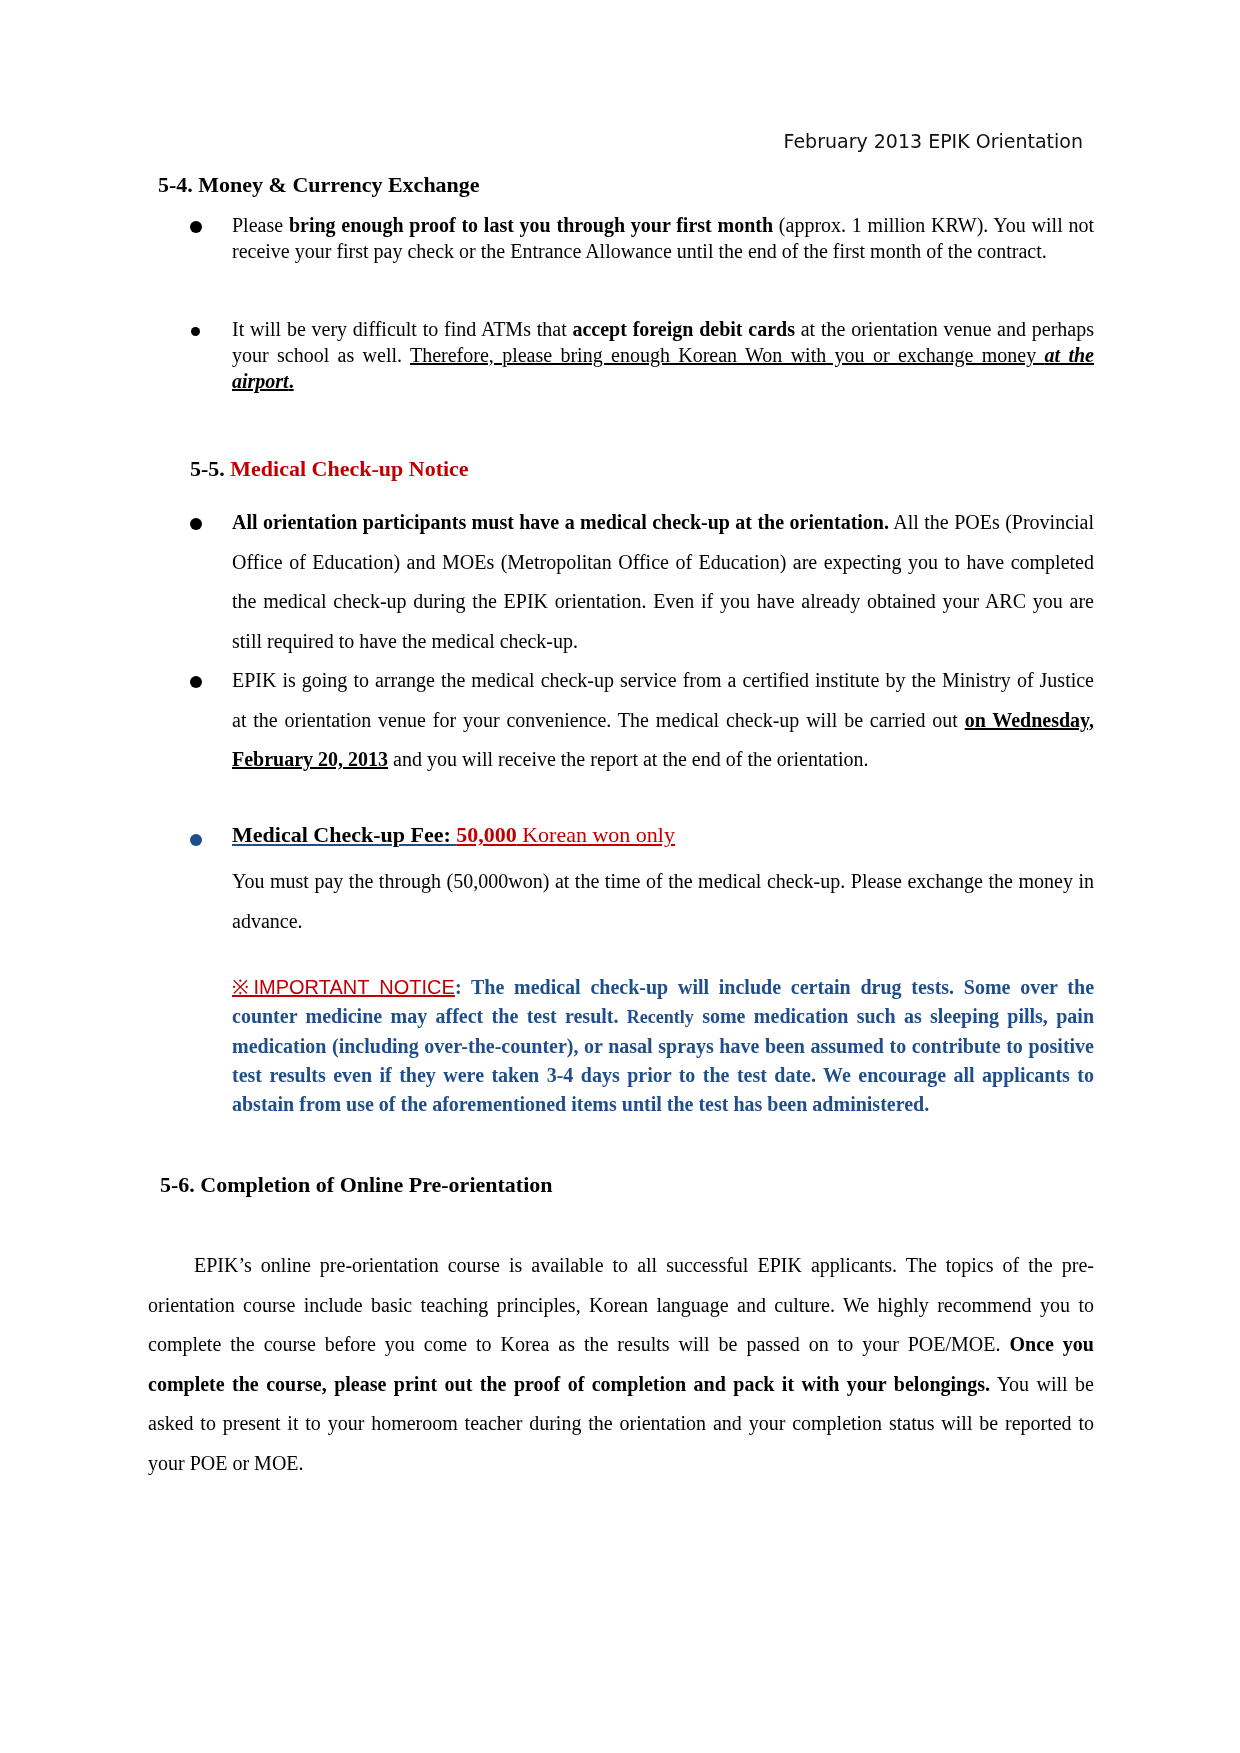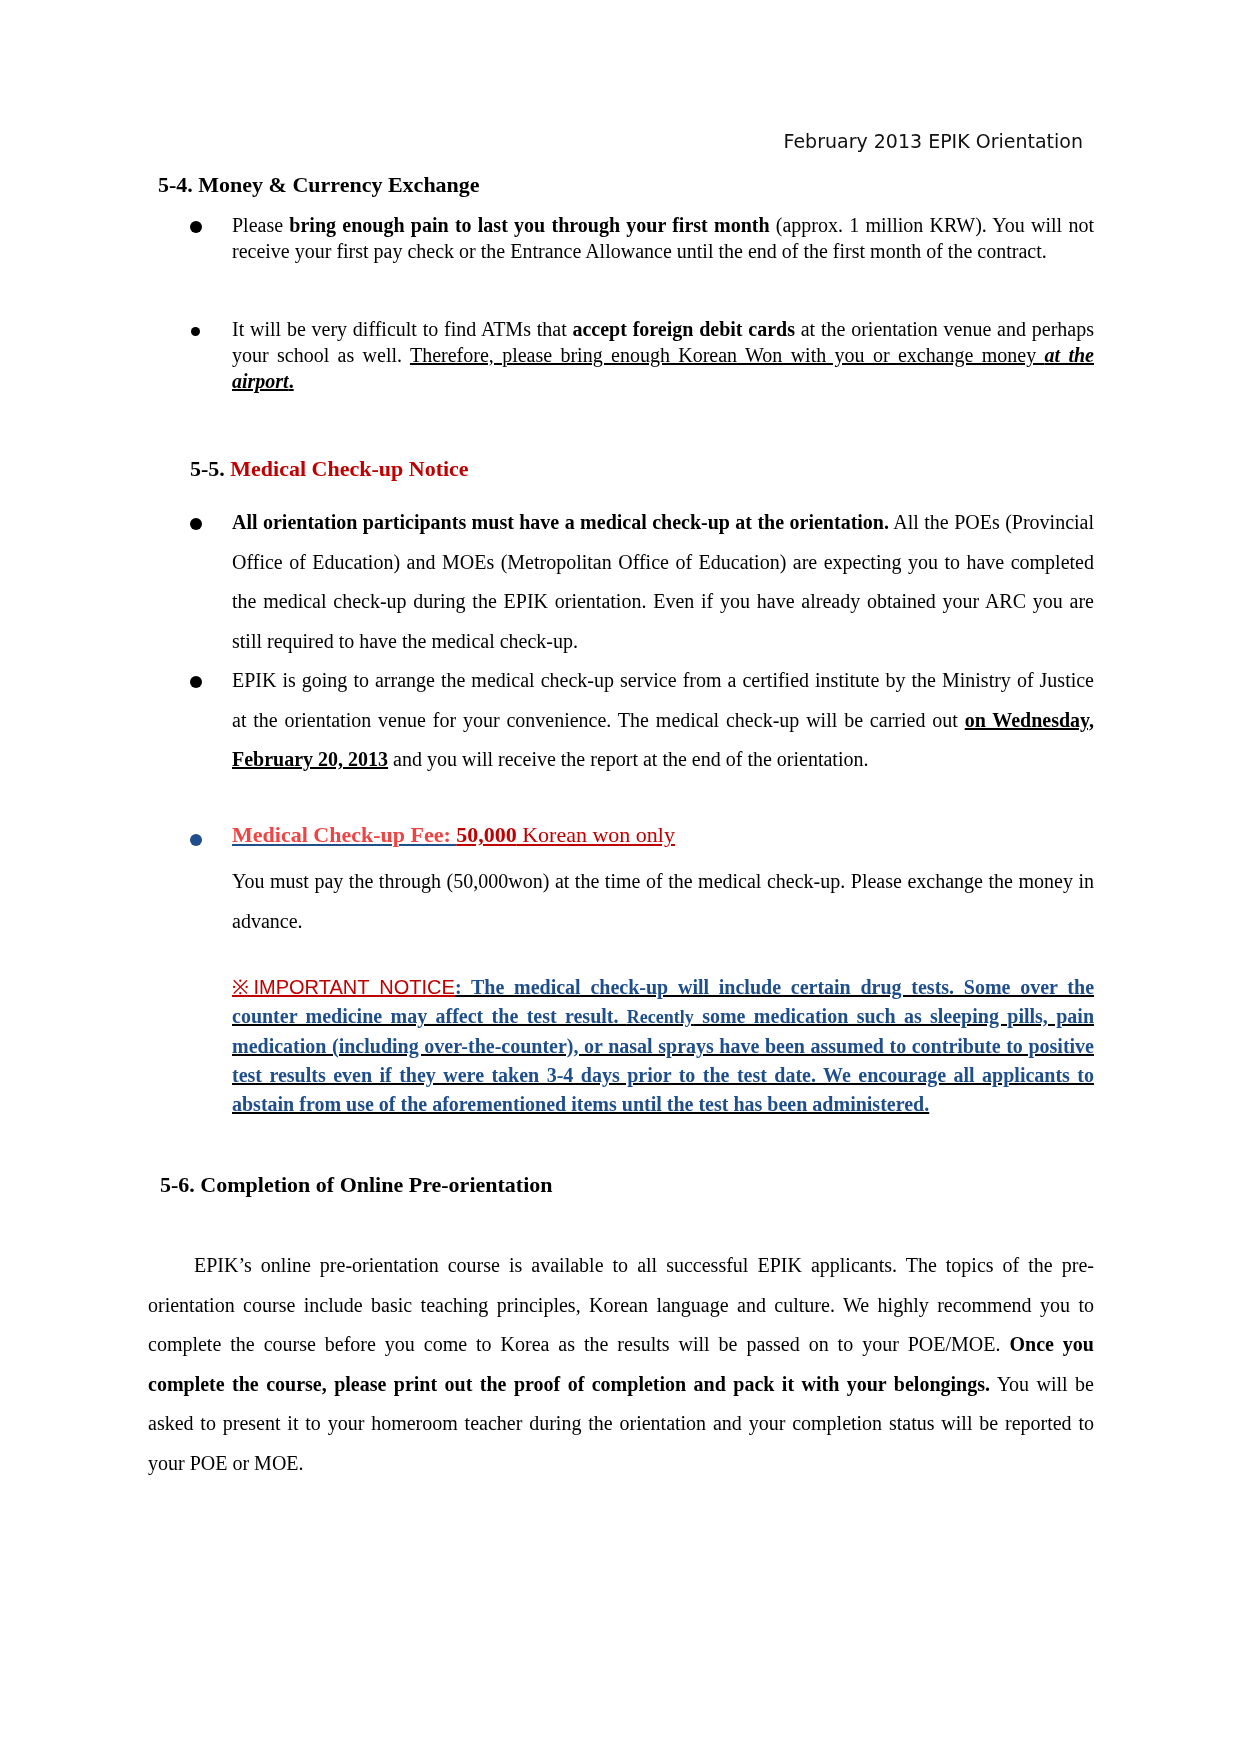--- a/index.html
+++ b/index.html
@@ -5,21 +5,21 @@
     html, body { margin: 0; padding: 0; background: #ffffff; }
     body { width: 1240px; height: 1753px; position: relative; overflow: hidden;
            font-family: "Liberation Serif", serif; color: #000; }
     .page { position: absolute; left: 0; top: 0; width: 1240px; height: 1246px; }
     .header { position: absolute; top: 130px; right: 157px; font-family: "DejaVu Sans", sans-serif;
               font-size: 19px; color: #111; }
     .footer { position: absolute; top: 1584px; left: 0; width: 1240px; text-align: center;
               font-family: "DejaVu Sans", sans-serif; font-size: 19px; color: #111; }
     h2 { position: absolute; margin: 0; font-size: 22px; font-weight: bold; }
     .red { color: #c00000; }
-    .navy { color: #ef4444; }
+    .navy { color: #000000; }
     .blk { position: absolute; left: 232px; width: 862px; font-size: 20px; text-align: justify; }
     .bullet { position: absolute; left: 190px; width: 12px; height: 12px; border-radius: 50%; background: #000; }
     .bullet.small { width: 9px; height: 9px; left: 191px; }
     .bullet.navy-b { background: #1f4e8c; }
     .tight { line-height: 26px; }
     .loose { line-height: 39.5px; }
     u { text-decoration: underline; }
     .notice-label { font-family: "Liberation Sans", sans-serif; font-weight: normal; color: #c00000;
                     text-decoration: underline; font-size: 20px; }
     .notice { color: #1f4e8c; font-weight: bold; }
@@ -30,21 +30,21 @@
 <body>
 
 <div class="page">
 
   <div class="header">February 2013 EPIK Orientation</div>
 
   <h2 style="left:158px; top:172px;">5-4. Money &amp; Currency Exchange</h2>
 
   <span class="bullet" style="top:221px;"></span>
   <div class="blk tight" style="top:212px;">
-    <span>Please </span><b>bring enough pain to last you through your first month</b><span> (approx. 1 million KRW). You will not receive your first pay check or the Entrance Allowance until the end of the first month of the contract.</span>
+    <span>Please </span><b>bring enough proof to last you through your first month</b><span> (approx. 1 million KRW). You will not receive your first pay check or the Entrance Allowance until the end of the first month of the contract.</span>
   </div>
 
   <span class="bullet small" style="top:327px;"></span>
   <div class="blk tight" style="top:316px;">
     <span>It will be very difficult to find ATMs that </span><b>accept foreign debit cards</b><span> at the orientation venue and perhaps your school as well. </span><u><span>Therefore, please bring enough Korean Won with you or exchange money </span><b><i>at the airport</i></b><b>.</b></u>
   </div>
 
   <h2 style="left:158px; top:456px;margin-left:32px;">
     <span>5-5. </span><span class="red">Medical Check-up Notice</span>
   </h2>
@@ -58,21 +58,21 @@
   <div class="blk loose" style="top:661px;">
     <span>EPIK is going to arrange the medical check-up service from a certified institute by the Ministry of Justice at the orientation venue for your convenience. The medical check-up will be carried out </span><b><u>on Wednesday, February 20, 2013</u></b><span> and you will receive the report at the end of the orientation.</span>
   </div>
 
   <span class="bullet navy-b" style="top:834px;"></span>
   <div class="blk" style="top:820px; font-size:22px; line-height:30px;">
     <u style="text-decoration-color:#1f4e8c;"><b class="navy">Medical Check-up Fee: </b></u><u style="text-decoration-color:#c00000;"><b class="red">50,000</b><span class="red"> Korean won only</span></u>
   </div>
   <div class="blk loose" style="top:862px;">You must pay the through (50,000won) at the time of the medical check-up. Please exchange the money in advance.</div>
 
-  <div class="blk" style="top:973px; line-height:29px;text-decoration:underline;">
+  <div class="blk" style="top:973px; line-height:29px;">
     <span class="notice-label">※IMPORTANT NOTICE</span><span class="notice">: </span><span class="notice">The medical check-up will include certain drug tests. Some over the counter medicine may affect the test result. </span><span class="notice small" style="font-size:18px;">Recently</span><span class="notice"> some medication such as sleeping pills, pain medication (including over-the-counter), or nasal sprays have been assumed to contribute to positive test results even if they were taken 3-4 days prior to the test date. We encourage all applicants to abstain from use of the aforementioned items until the test has been administered.</span>
   </div>
 
   <h2 style="left:160px; top:1172px;">5-6. Completion of Online Pre-orientation</h2>
 
   <div class="para" style="top:1246px;">
     <span>EPIK’s online pre-orientation course is available to all successful EPIK applicants. The topics of the pre-orientation course include basic teaching principles, Korean language and culture. We highly recommend you to complete the course before you come to Korea as the results will be passed on to your POE/MOE. </span><b>Once you complete the course, please print out the proof of completion and pack it with your belongings.</b><span> You will be asked to present it to your homeroom teacher during the orientation and your completion status will be reported to your POE or MOE.</span>
   </div>
 
 </div>

